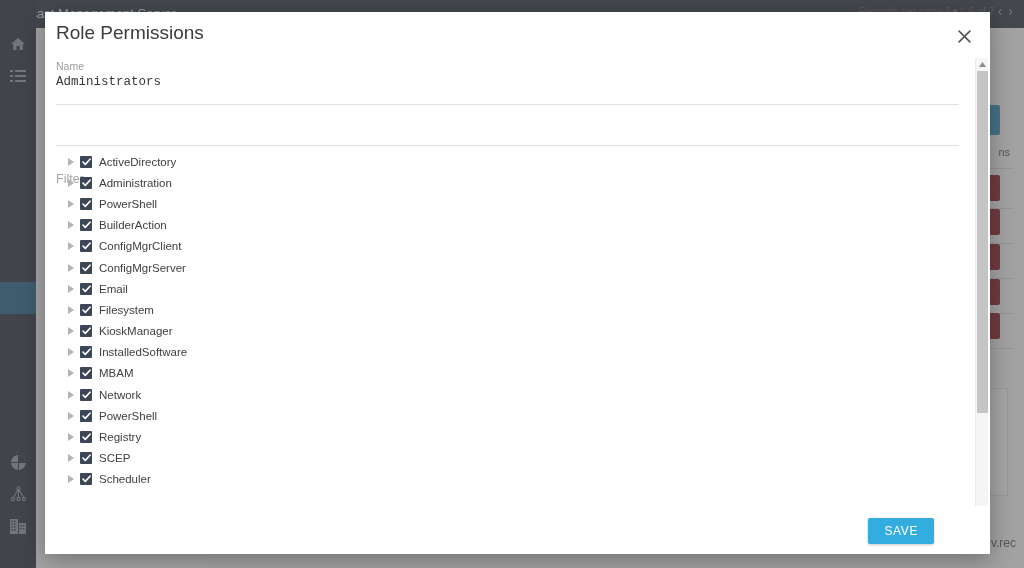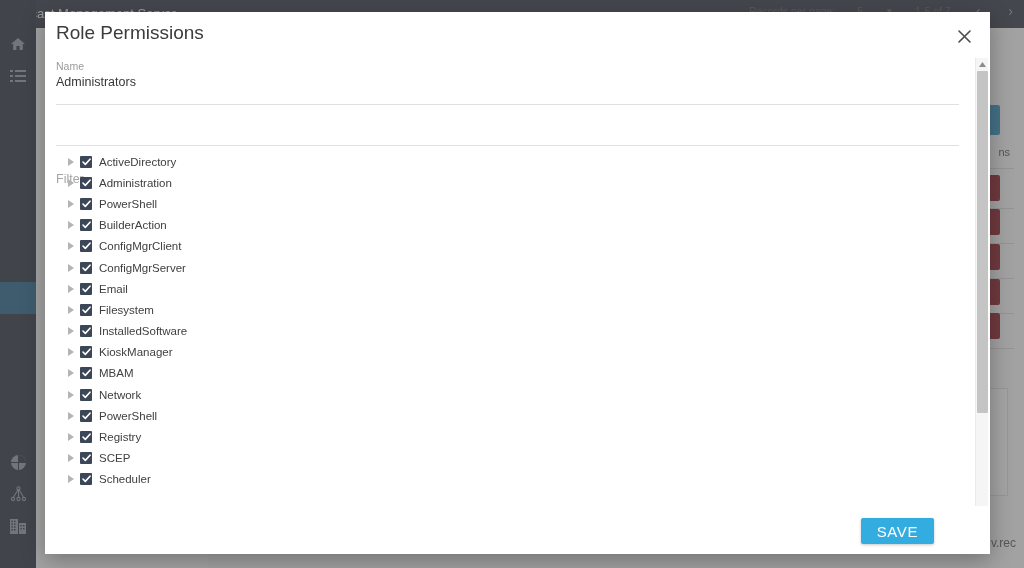--- a/index.html
+++ b/index.html
@@ -34,21 +34,21 @@
     width: 36px; height: 32px;
     display: flex; align-items: center; justify-content: center;
     color: #8e99a8;
   }
   .sb-item.active { background: #1e6188; }
   .sb-item svg { display: block; }
   .sb-fill { flex: 1 1 auto; }
 
   .paginator {
     position: absolute; right: 8px; top: 0; height: 22px;
-    display: flex; align-items: center; gap: 22px;
+    display: flex; align-items: center; gap: 0;
     font-size: 10.5px; color: #5b5b5b;
     white-space: nowrap;
   }
   .pg-caret { font-size: 8px; color: #6b6b6b; }
   .pg-arrow { font-size: 14px; color: #9a9a9a; padding: 0 3px; }
 
   .bg-col-head {
     position: absolute; right: 14px; top: 146px;
     font-size: 11px; color: #4a4a4a; text-align: right;
   }
@@ -100,21 +100,21 @@
     width: 24px; height: 24px;
     display: flex; align-items: center; justify-content: center;
     cursor: pointer;
   }
   .close-btn svg { display: block; }
 
   .field-name {
     position: absolute; left: 11px; top: 48px; width: 900px;
   }
   .field-label { font-size: 10.5px; color: #9b9b9b; line-height: 13px; }
-  .field-value { font-size: 12.5px; color: #373737; line-height: 18px; }
+  .field-value { font-size: 12.5px; color: #373737; line-height: 18px; font-family: Liberation Mono, monospace; }
   .field-underline {
     position: absolute; left: 11px; top: 92px; width: 903px; height: 1px;
     background: #e0e0e0;
   }
 
   .filter-row {
     position: absolute; left: 11px; top: 104px; width: 903px;
   }
   .filter-input {
     width: 903px; height: 30px;
@@ -185,21 +185,21 @@
   }
   .save-btn {
     position: absolute; right: 56px; bottom: 10px;
     background: #33ace0;
     color: #ffffff;
     border: none;
     border-radius: 2px;
     padding: 0 16px;
     height: 26px;
     font-family: "Liberation Sans", sans-serif;
-    font-size: 15px;
+    font-size: 12px;
     letter-spacing: 0.6px;
     cursor: pointer;
     box-shadow: 0 1px 3px rgba(0,0,0,0.22);
   }
 </style>
 </head>
 <body>
 
 <div id="app">
 
@@ -452,34 +452,34 @@
           <span class="twisty">
             <svg width="6" height="8" viewBox="0 0 6 8" fill="#b4b4b4">
               <path d="M0 0 L6 4 L0 8 Z"></path>
             </svg>
           </span>
           <span class="cbox">
             <svg width="9" height="8" viewBox="0 0 9 8" stroke="#ffffff" stroke-width="1.6" fill="none" stroke-linecap="round" stroke-linejoin="round">
               <path d="M1 4 L3.3 6.4 L8 1.2"></path>
             </svg>
           </span>
+          <span class="node-label">KioskManager</span>
+        </div>
+        <div class="tree-node">
+          <span class="twisty">
+            <svg width="6" height="8" viewBox="0 0 6 8" fill="#b4b4b4">
+              <path d="M0 0 L6 4 L0 8 Z"></path>
+            </svg>
+          </span>
+          <span class="cbox">
+            <svg width="9" height="8" viewBox="0 0 9 8" stroke="#ffffff" stroke-width="1.6" fill="none" stroke-linecap="round" stroke-linejoin="round">
+              <path d="M1 4 L3.3 6.4 L8 1.2"></path>
+            </svg>
+          </span>
           <span class="node-label">InstalledSoftware</span>
-        </div>
-        <div class="tree-node">
-          <span class="twisty">
-            <svg width="6" height="8" viewBox="0 0 6 8" fill="#b4b4b4">
-              <path d="M0 0 L6 4 L0 8 Z"></path>
-            </svg>
-          </span>
-          <span class="cbox">
-            <svg width="9" height="8" viewBox="0 0 9 8" stroke="#ffffff" stroke-width="1.6" fill="none" stroke-linecap="round" stroke-linejoin="round">
-              <path d="M1 4 L3.3 6.4 L8 1.2"></path>
-            </svg>
-          </span>
-          <span class="node-label">KioskManager</span>
         </div>
         <div class="tree-node">
           <span class="twisty">
             <svg width="6" height="8" viewBox="0 0 6 8" fill="#b4b4b4">
               <path d="M0 0 L6 4 L0 8 Z"></path>
             </svg>
           </span>
           <span class="cbox">
             <svg width="9" height="8" viewBox="0 0 9 8" stroke="#ffffff" stroke-width="1.6" fill="none" stroke-linecap="round" stroke-linejoin="round">
               <path d="M1 4 L3.3 6.4 L8 1.2"></path>

